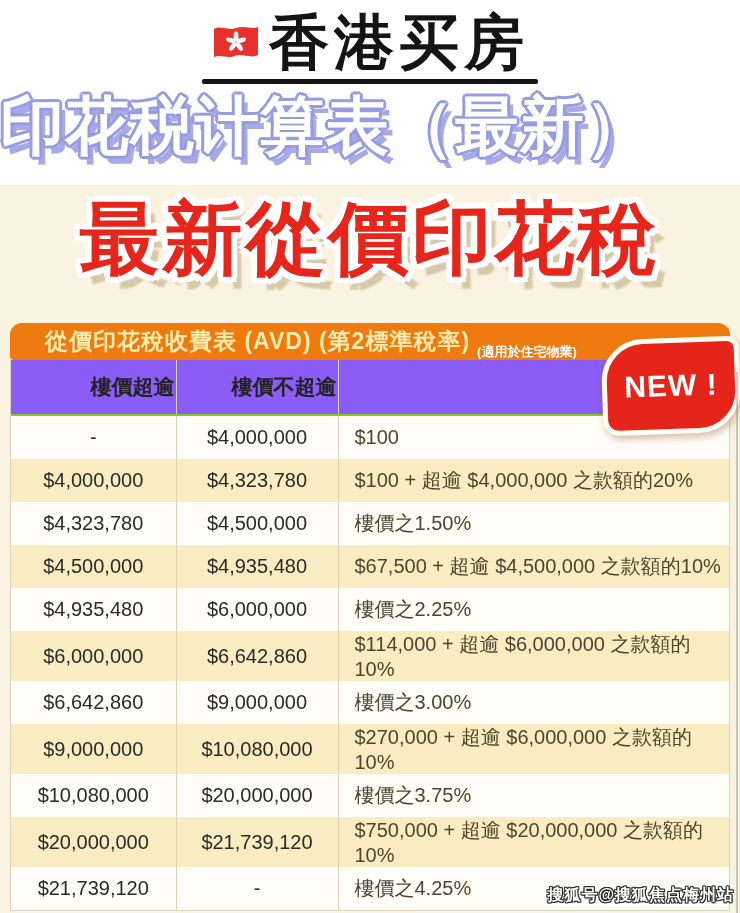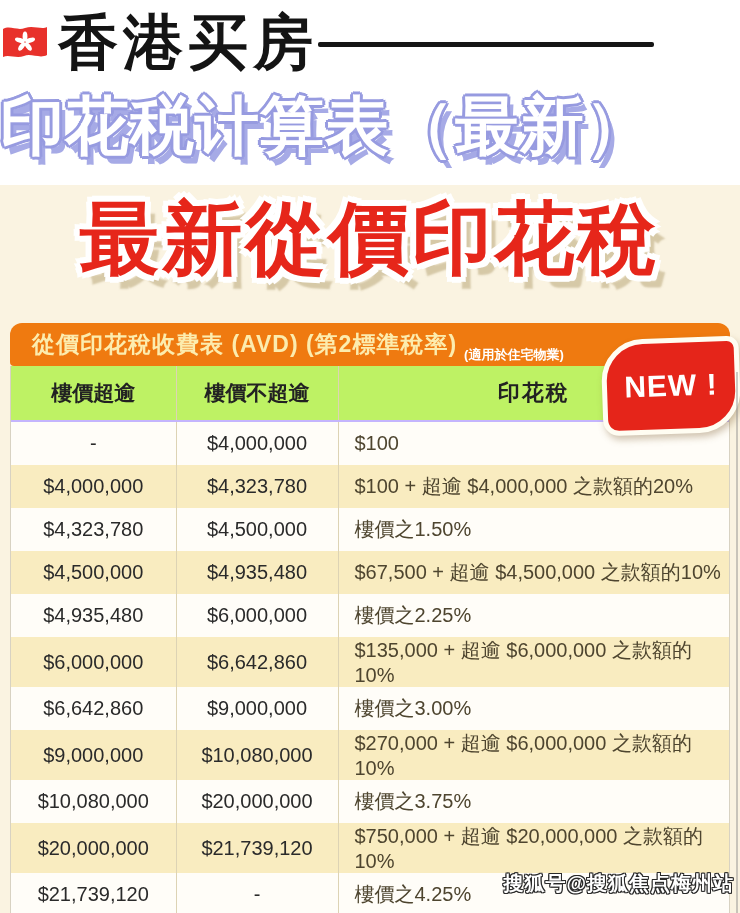--- a/index.html
+++ b/index.html
@@ -1,21 +1,21 @@
 <!DOCTYPE html>
 <html><head>
 <meta charset="utf-8">
 <style>
   html,body{margin:0;padding:0;}
   body{font-family:"Liberation Sans","DejaVu Sans",sans-serif;}
   .page{position:relative;width:740px;height:913px;background:#ffffff;overflow:hidden;}
   .bg-cream{position:absolute;left:0;top:185px;width:740px;height:728px;background:#faf3e1;}
 
   
-  .hk-header{position:absolute;top:10px;left:0;width:740px;display:flex;flex-direction:row;align-items:center;}
+  .hk-header{position:absolute;top:10px;left:0;width:740px;display:flex;flex-direction:column;align-items:center;}
   .hk-title-row{display:flex;align-items:center;gap:8px;}
   .flag{width:50px;height:38px;display:block;}
   .hk-title{font-size:60px;font-weight:900;color:#141414;letter-spacing:5px;line-height:1.1;}
   .hk-underline{width:336px;height:5px;background:#151515;margin-top:3px;border-radius:2px;}
 
   
   .sub-title{position:absolute;top:88px;left:0;width:740px;text-align:left;
     font-size:64px;font-weight:800;color:#ffffff;letter-spacing:1px;line-height:1.2;white-space:nowrap;
     text-shadow:
       -2px -2px 0 #979be0, 2px -2px 0 #979be0, -2px 2px 0 #979be0, 2px 2px 0 #979be0,
@@ -25,46 +25,46 @@
   
   .main-title{position:absolute;top:193px;left:0;width:740px;text-align:center;
     font-size:80px;font-weight:900;color:#e6261a;letter-spacing:3px;line-height:1.15;white-space:nowrap;
     text-shadow:
       -5px -5px 0 #ffffff, 5px -5px 0 #ffffff, -5px 5px 0 #ffffff, 5px 5px 0 #ffffff,
       -6px 0 0 #ffffff, 6px 0 0 #ffffff, 0 -6px 0 #ffffff, 0 6px 0 #ffffff,
       10px 12px 2px rgba(184,166,120,0.55);}
 
   
   .card{position:absolute;left:10px;top:323px;width:720px;}
-  .orange-bar{height:43px;background:#ef7a10;border-radius:12px 12px 4px 4px;
-    display:flex;align-items:center;padding-left:22px;box-sizing:border-box;}
+  .orange-bar{height:37px;background:#ef7a10;border-radius:12px 12px 4px 4px;
+    display:flex;align-items:center;padding-left:35px;box-sizing:border-box;}
   .orange-bar .bar-title{font-size:23px;font-weight:bold;color:#fcecae;letter-spacing:1px;}
   .orange-bar .bar-note{font-size:13px;font-weight:bold;color:#ffffff;margin-left:7px;margin-top:20px;}
 
   .tbl-body{background:#fffdf8;border:1px solid #d8d2c2;border-top:none;}
   table{width:100%;border-collapse:collapse;table-layout:fixed;}
   col.w0{width:165px;} col.w1{width:162px;} col.w2{width:auto;}
-  th{height:52px;font-weight:bold;color:#222222;border-bottom:2px solid #c4b5fd;background:#bef264;}
+  th{height:52px;font-weight:bold;color:#222222;border-bottom:2px solid #84cc16;background:#8b5cf6;text-align:right;}
   th.h01{font-size:21px;}
   th.h2{font-size:22px;letter-spacing:2px;}
   th.vline,td.vline{border-right:1px solid #ddd3b4;}
   td{height:43px;font-size:20px;padding:0;}
   td.c0,td.c1{text-align:center;color:#2a2a2a;font-weight:500;}
   td.c2{text-align:left;padding-left:16px;color:#4e452f;font-weight:500;margin-top:36px;}
   tr.cream td{background:#f9ecc0;}
 
   
   .new-badge{position:absolute;top:15px;right:-10px;width:128px;height:86px;
     background:#e5251a;border:5px solid #fffdf2;border-radius:42px 12px 42px 16px;
     transform:rotate(-2deg);display:flex;align-items:center;justify-content:center;
     box-shadow:2px 4px 7px rgba(120,90,40,0.35);}
   .new-badge span{color:#ffffff;font-size:30px;font-weight:900;letter-spacing:1px;}
 
   
-  .watermark{position:absolute;right:6px;bottom:16px;font-size:20px;font-weight:bold;color:#ffffff;
+  .watermark{position:absolute;right:6px;bottom:7px;font-size:16px;font-weight:bold;color:#ffffff;
     letter-spacing:1px;
     text-shadow:-1px -1px 0 #2a2a2a,1px -1px 0 #2a2a2a,-1px 1px 0 #2a2a2a,1px 1px 0 #2a2a2a,
       0 -1px 0 #2a2a2a,0 1px 0 #2a2a2a,-1px 0 0 #2a2a2a,1px 0 0 #2a2a2a;}
 
   .edge-line{position:absolute;right:2px;top:372px;height:541px;width:2px;background:rgba(140,140,140,0.45);}
 </style>
 </head>
 <body>
 
 <div class="page">
@@ -132,21 +132,21 @@
               <td class="c2">$67,500 + 超逾 $4,500,000 之款額的10%</td>
             </tr>
             <tr class="">
               <td class="c0 vline">$4,935,480</td>
               <td class="c1 vline">$6,000,000</td>
               <td class="c2">樓價之2.25%</td>
             </tr>
             <tr class="cream">
               <td class="c0 vline">$6,000,000</td>
               <td class="c1 vline">$6,642,860</td>
-              <td class="c2">$135,000 + 超逾 $6,000,000 之款額的10%</td>
+              <td class="c2">$114,000 + 超逾 $6,000,000 之款額的10%</td>
             </tr>
             <tr class="">
               <td class="c0 vline">$6,642,860</td>
               <td class="c1 vline">$9,000,000</td>
               <td class="c2">樓價之3.00%</td>
             </tr>
             <tr class="cream">
               <td class="c0 vline">$9,000,000</td>
               <td class="c1 vline">$10,080,000</td>
               <td class="c2">$270,000 + 超逾 $6,000,000 之款額的10%</td>

